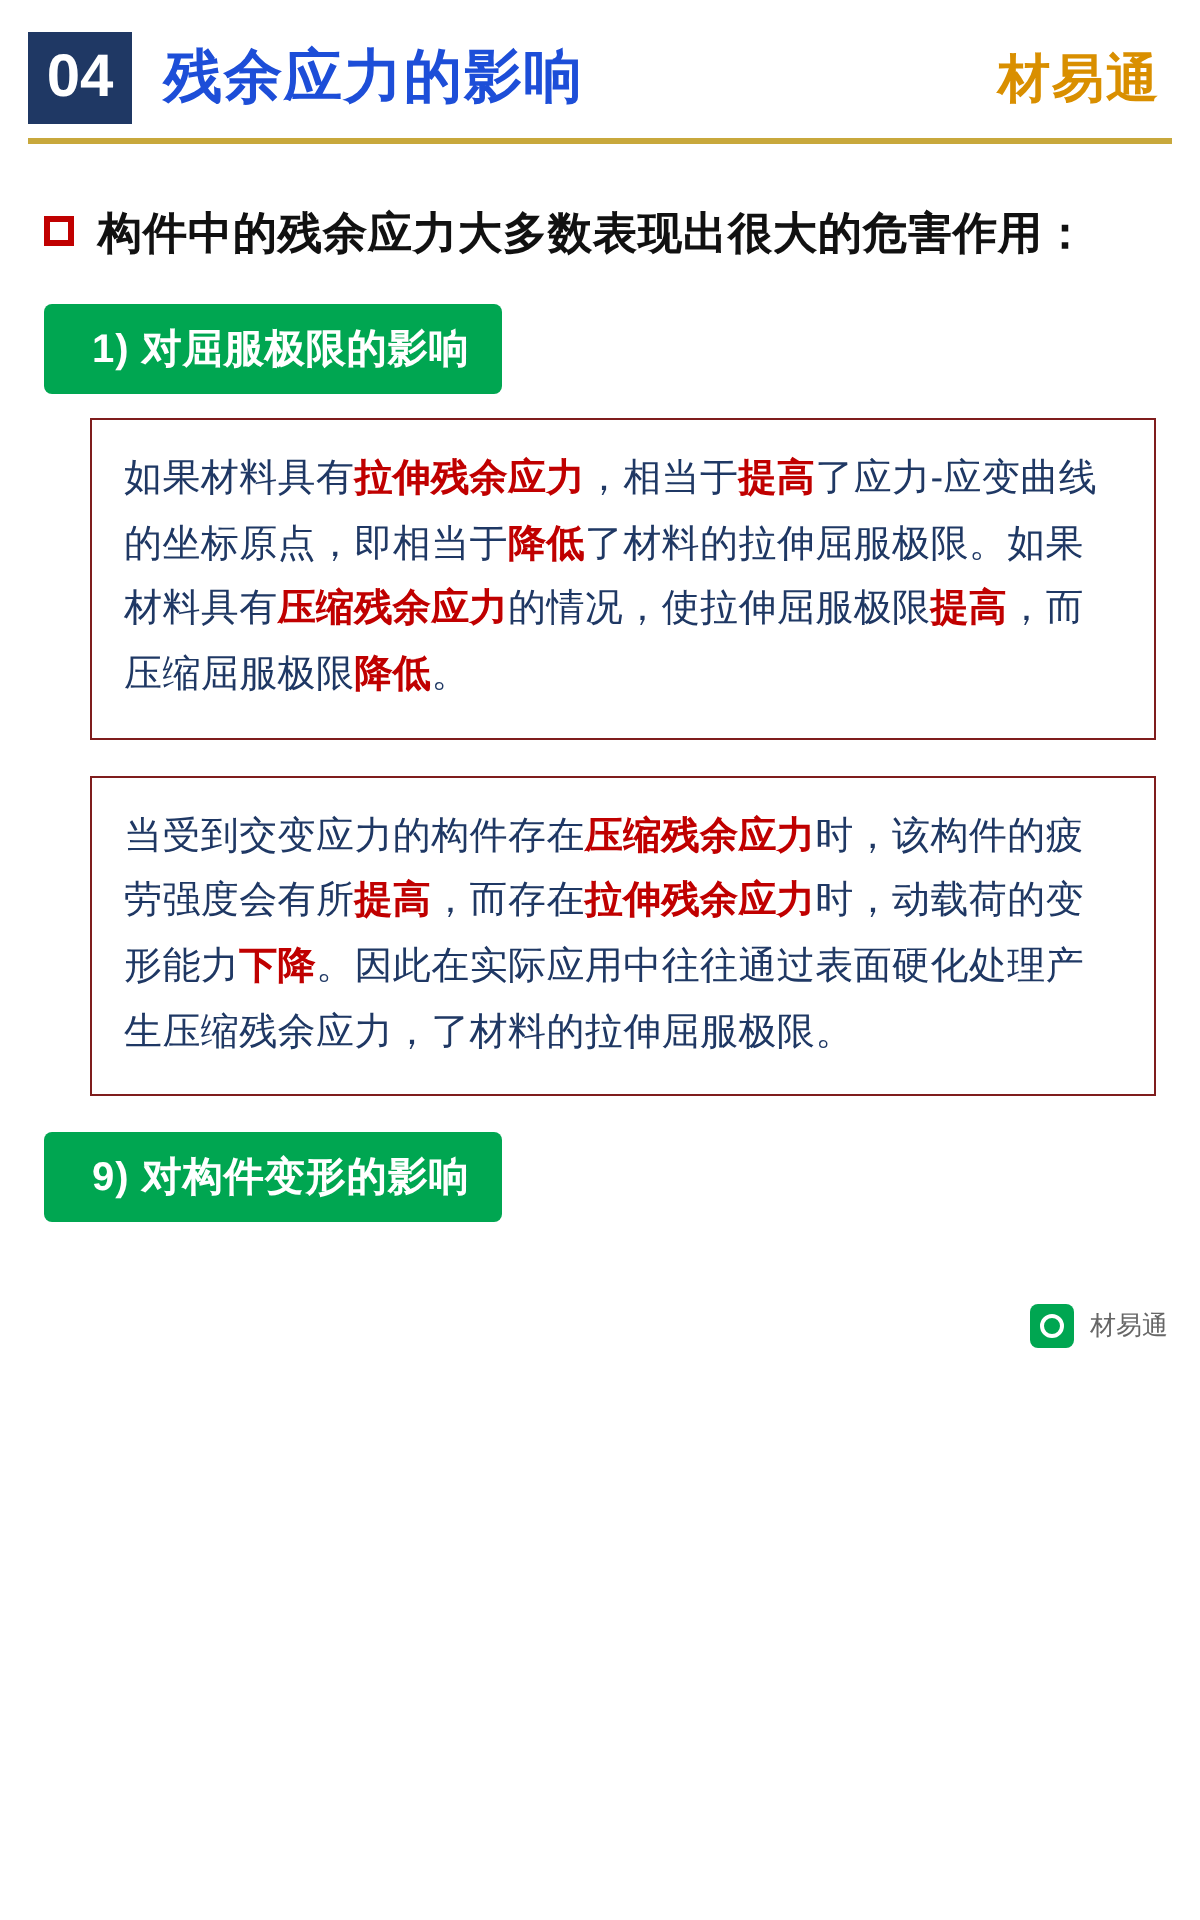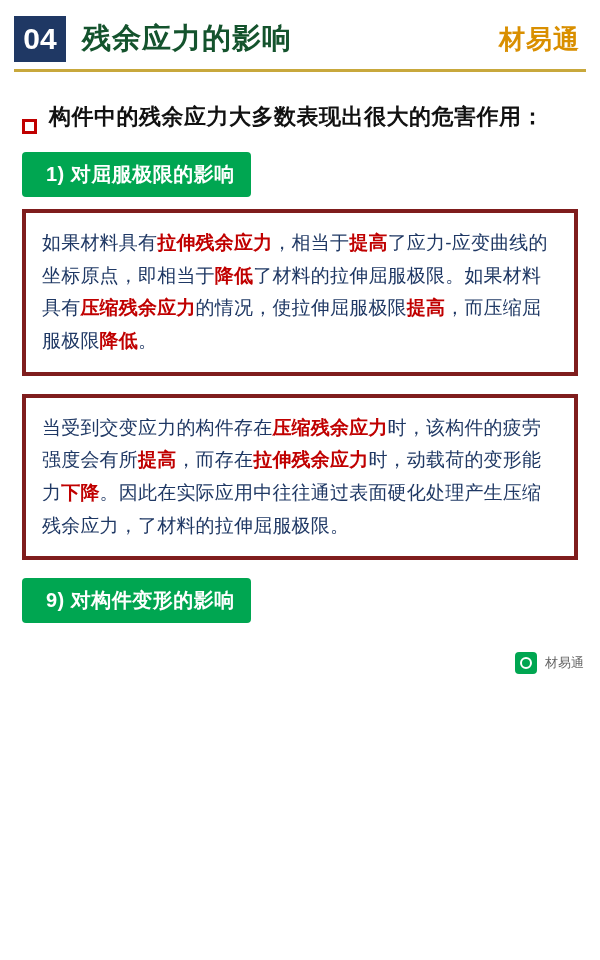--- a/index.html
+++ b/index.html
@@ -41,21 +41,21 @@
     font-weight: bold;
     display: flex;
     align-items: center;
     justify-content: center;
     letter-spacing: 0px;
     flex: 0 0 auto;
   }
   .header-title {
     font-size: 29px;
     font-weight: bold;
-    color: #14532d;
+    color: #1d4ed8;
     margin-left: 16px;
     letter-spacing: 1px;
     white-space: nowrap;
   }
   .header-brand {
     margin-left: auto;
     font-size: 26px;
     font-weight: bold;
     color: #d98f00;
     letter-spacing: 1px;
@@ -66,21 +66,21 @@
     left: 14px;
     right: 14px;
     bottom: 6px;
     height: 3px;
     background: #c8a83c;
   }
 
   
   .intro {
     display: flex;
-    align-items: flex-end;
+    align-items: flex-start;
     padding: 22px 22px 0 22px;
   }
   .intro-marker {
     width: 15px;
     height: 15px;
     border: 3px solid #c00000;
     box-sizing: border-box;
     margin-top: 8px;
     margin-right: 12px;
     flex: 0 0 auto;
@@ -103,27 +103,28 @@
     background: #00a651;
     color: #ffffff;
     font-size: 20px;
     font-weight: bold;
     padding: 9px 16px 9px 24px;
     border-radius: 4px;
     letter-spacing: 0.5px;
   }
   .section-body {
     margin-top: 12px;
-    border: 4px solid #7f1d1d;
+    border: 1px solid #7f1d1d;
     background: #ffffff;
     padding: 14px 16px 14px 16px;
     font-size: 19px;
     line-height: 1.72;
     color: #1f3864;
     letter-spacing: 0.2px;
+    margin-left: 23px;
   }
   .hl-red {
     color: #c00000;
     font-weight: bold;
   }
   .hl-plain {
     color: #1f3864;
   }
 
   

